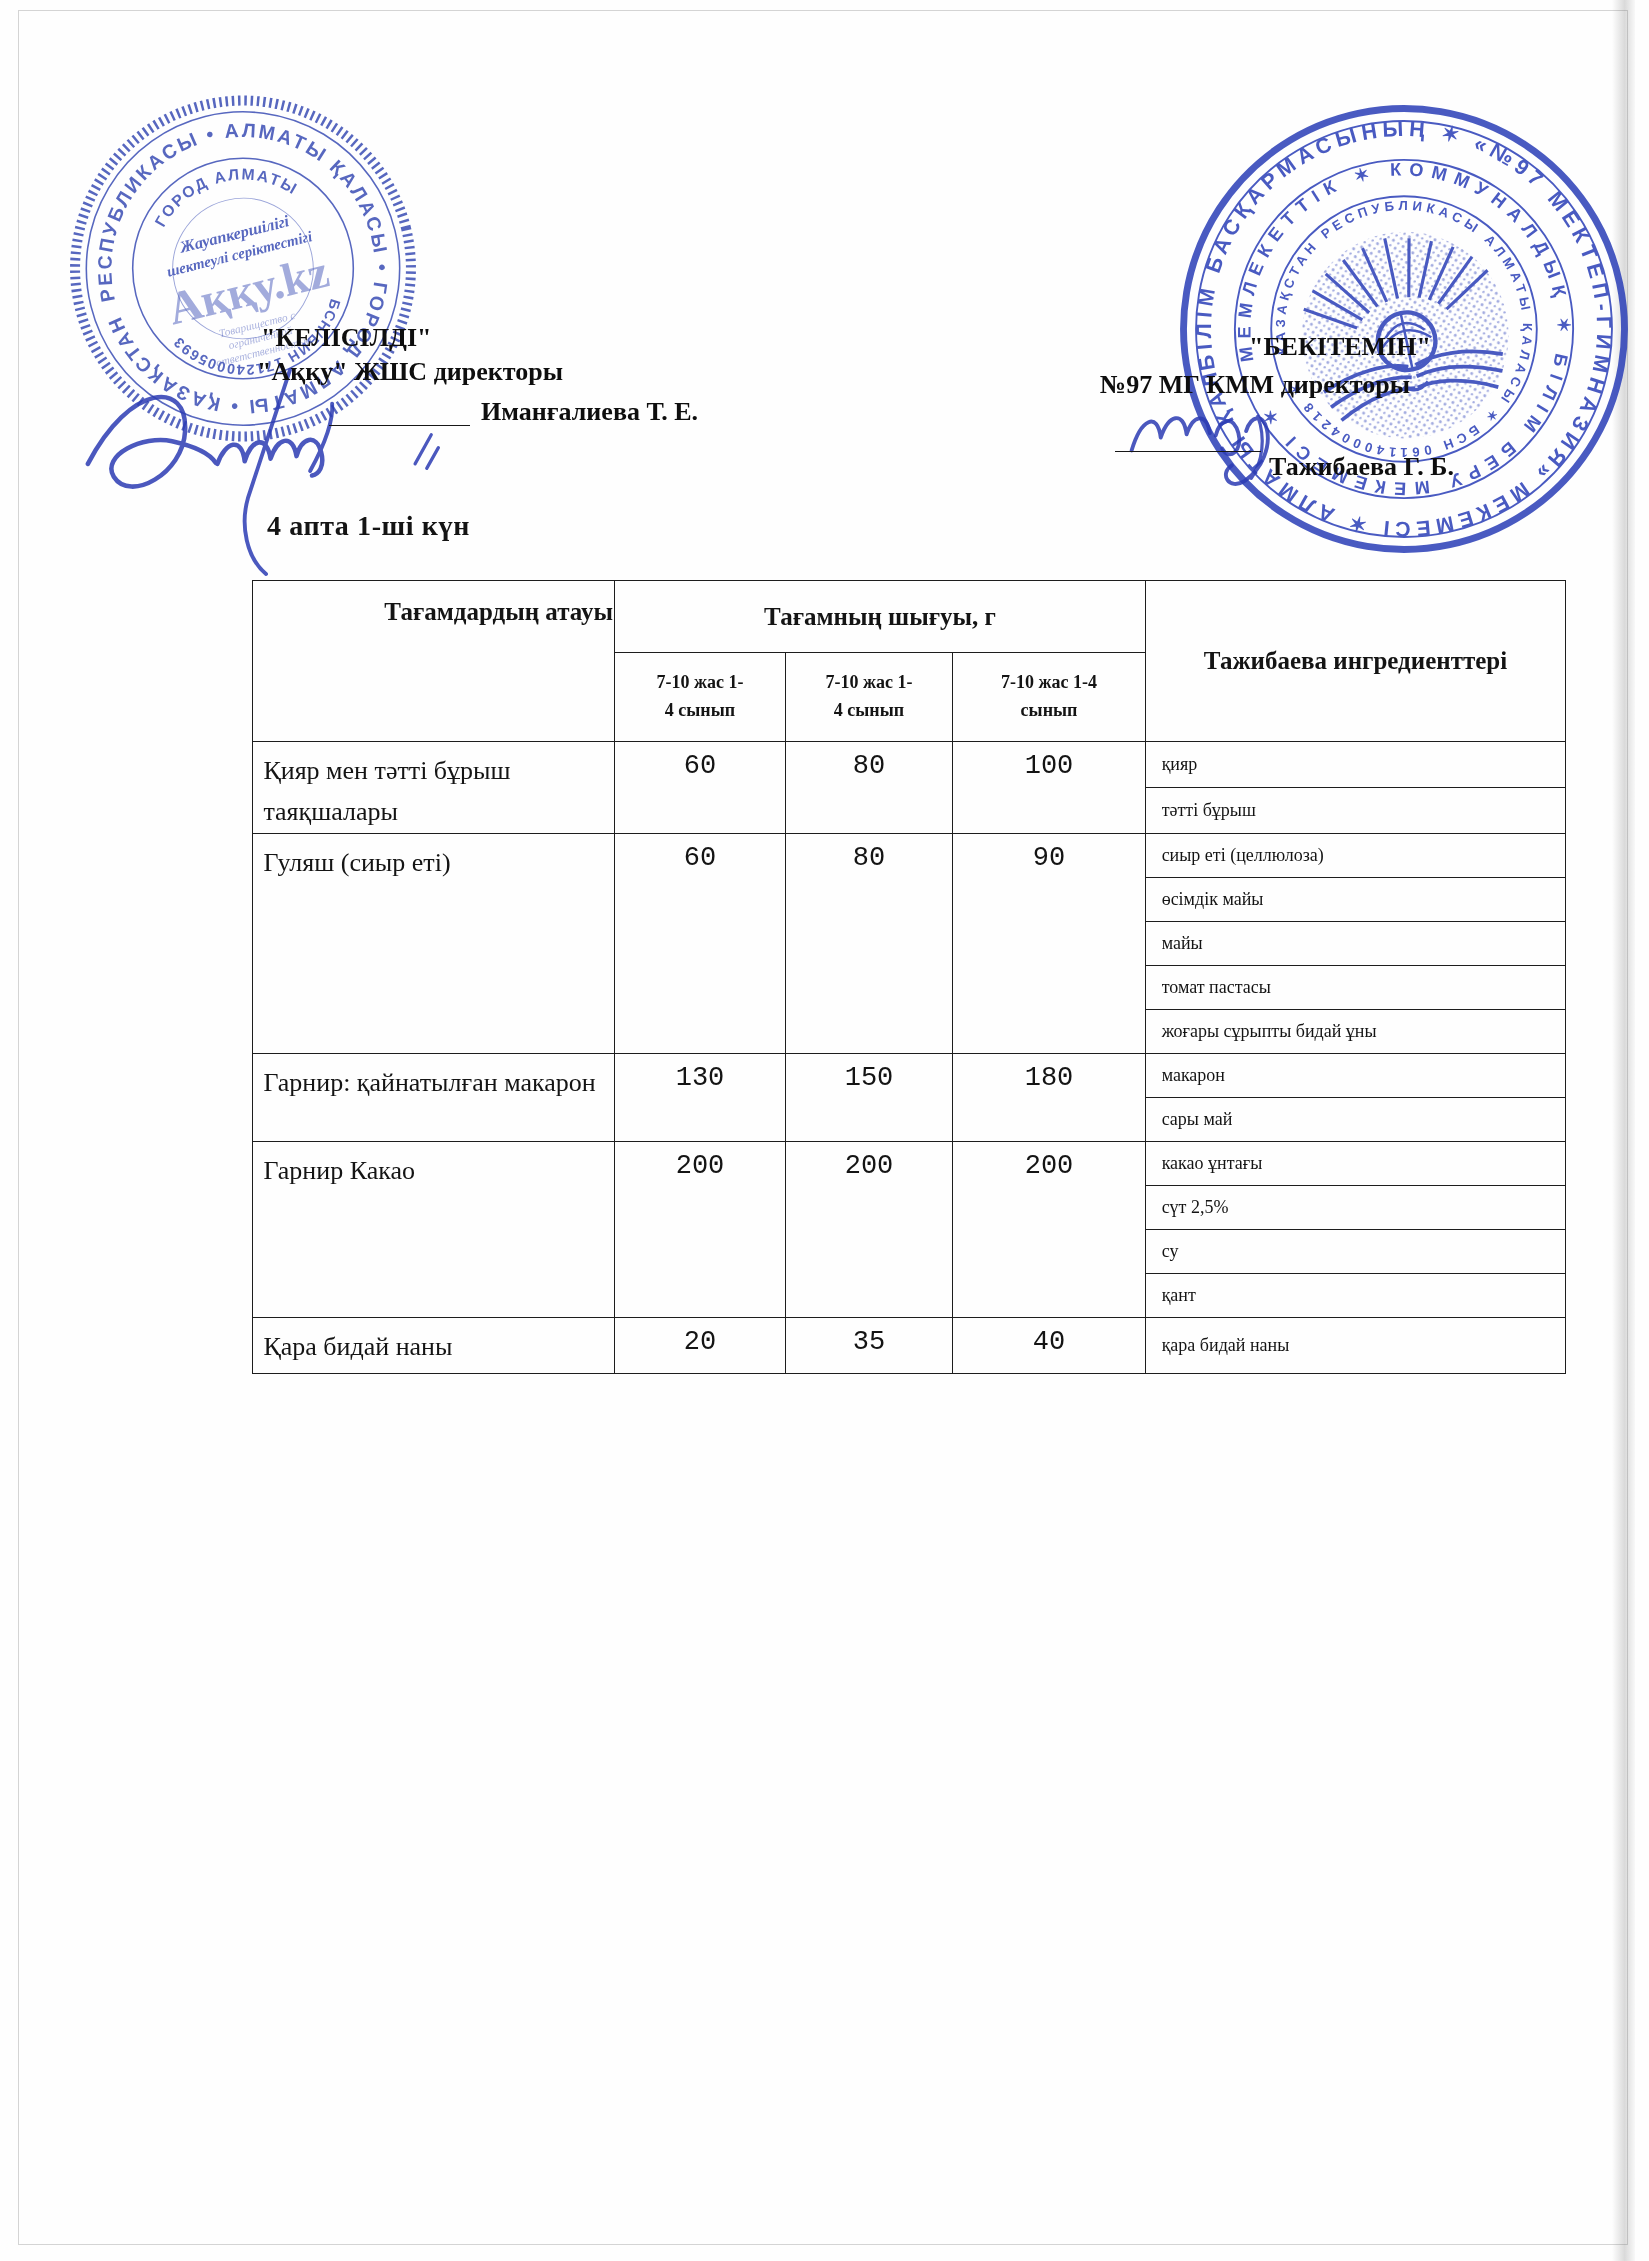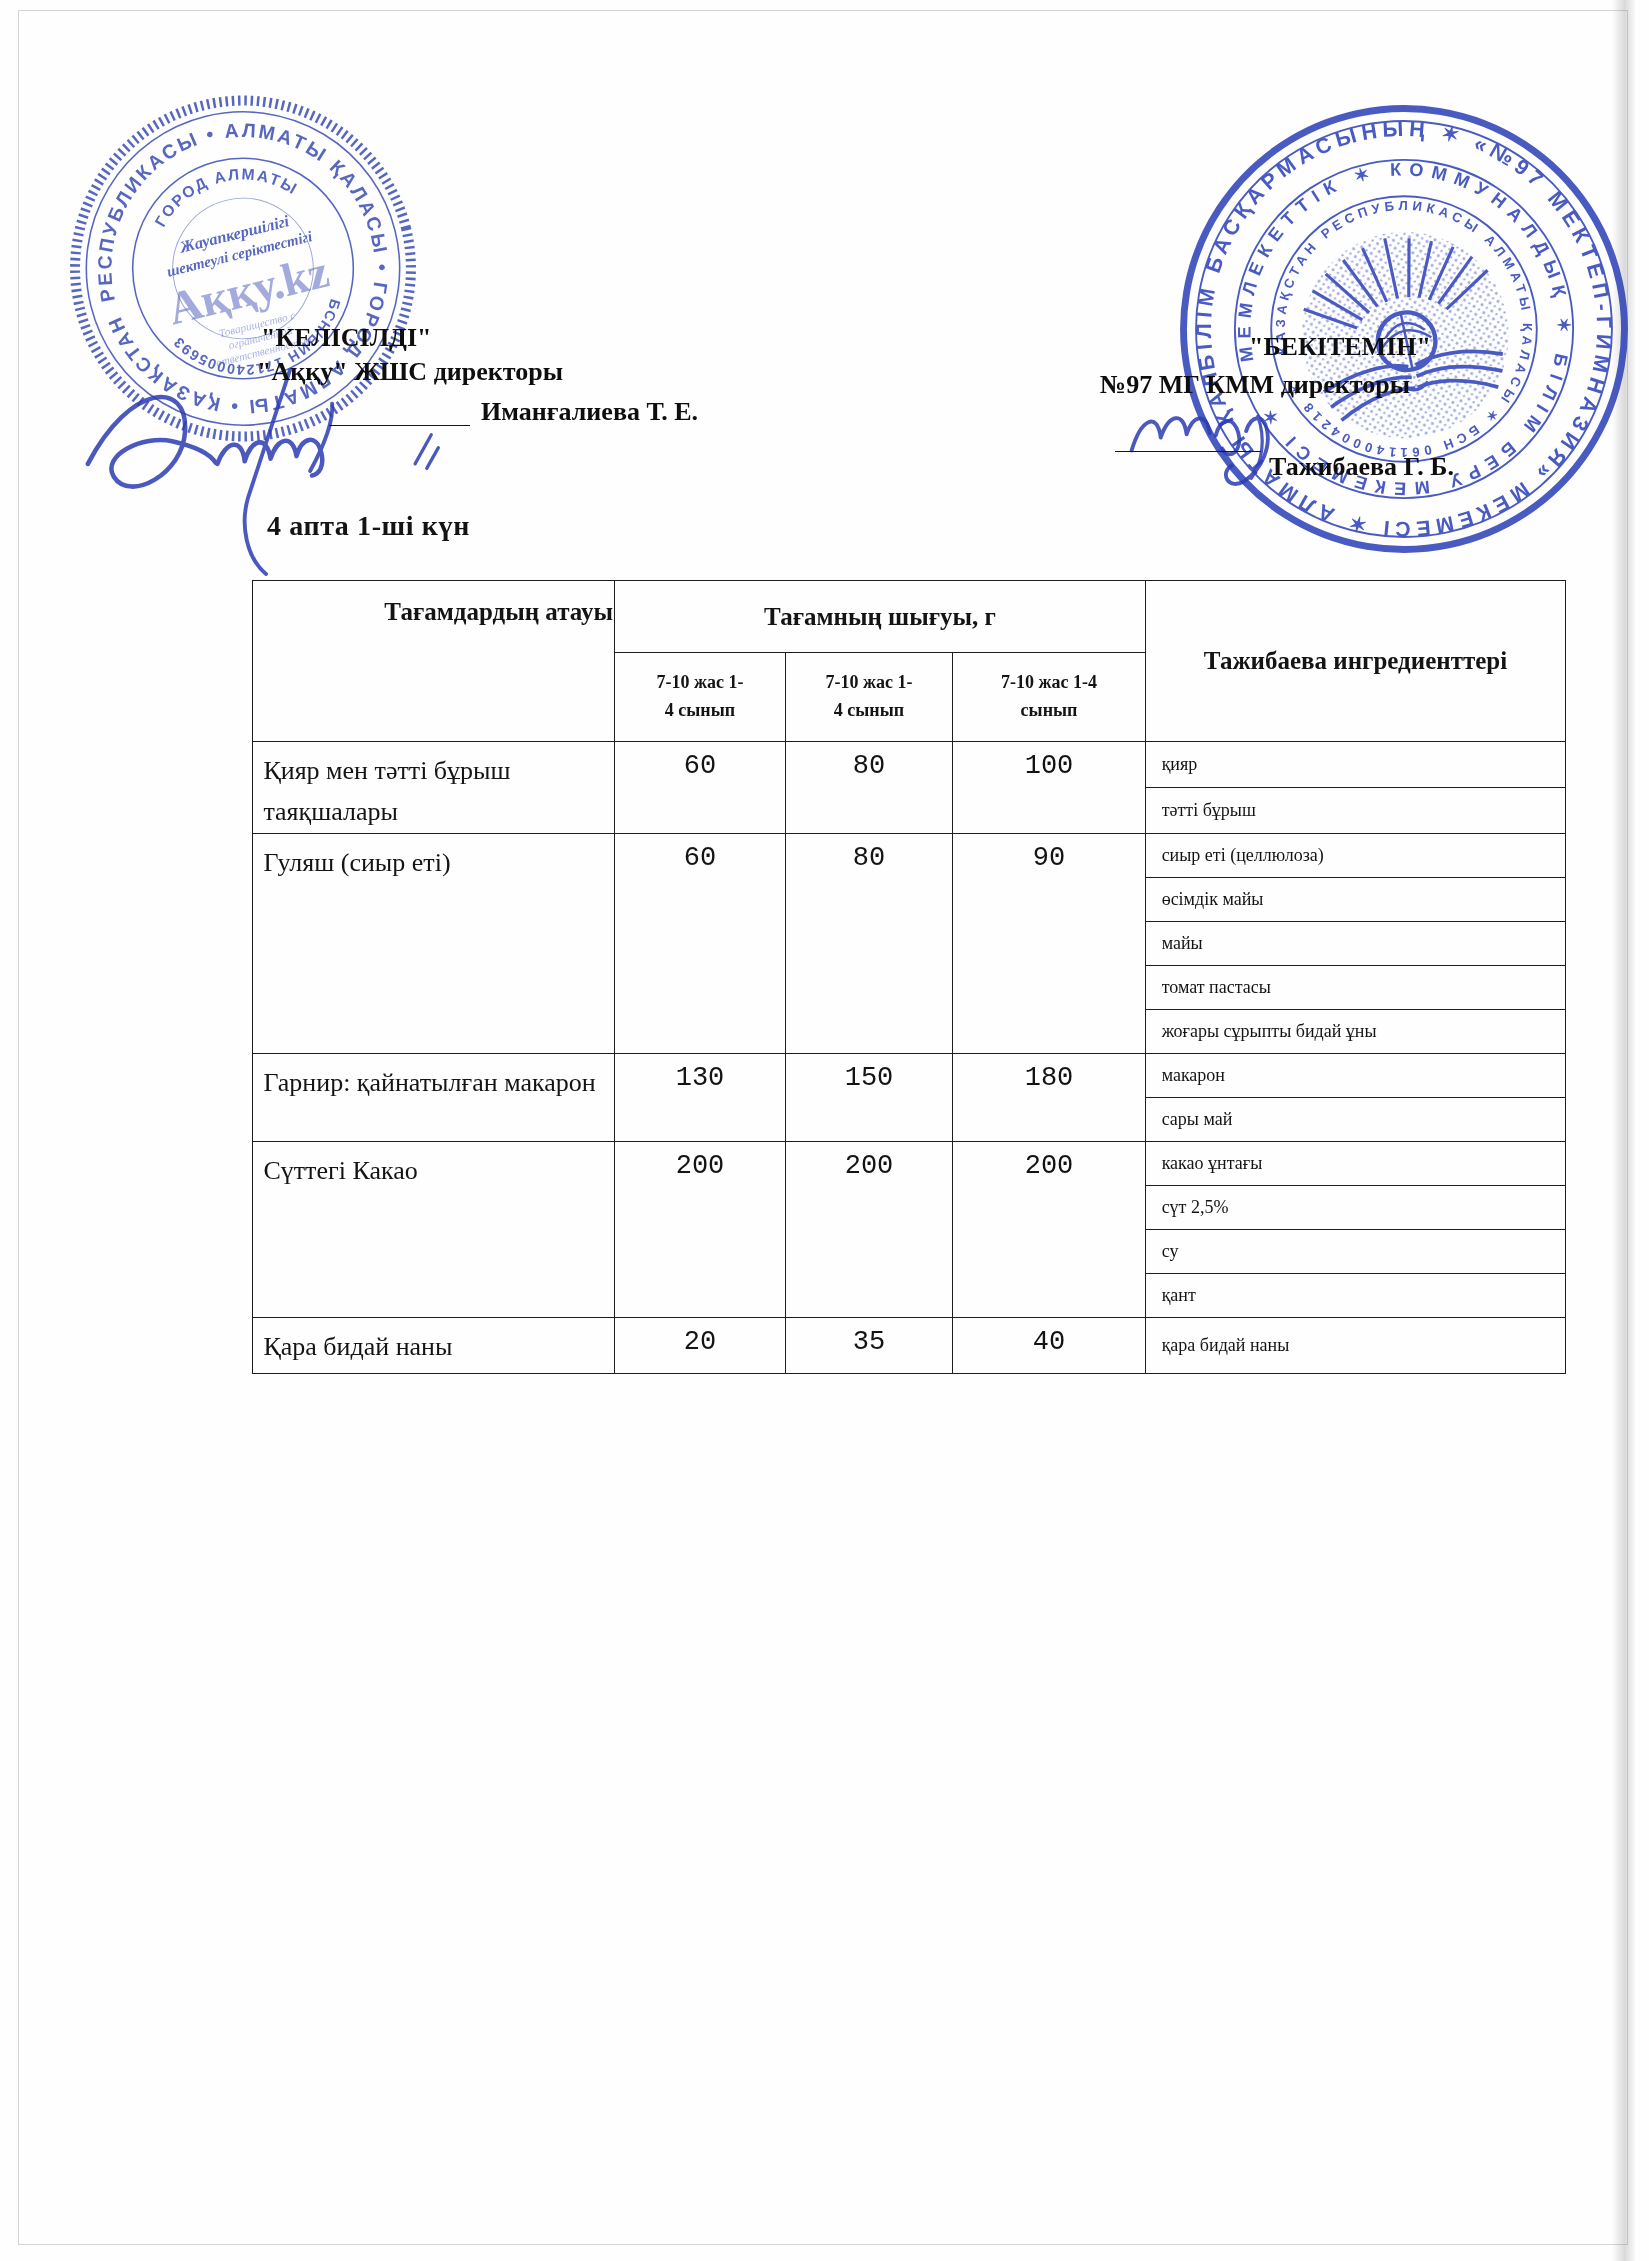--- a/index.html
+++ b/index.html
@@ -202,21 +202,21 @@
           <td class="num" rowspan="2">130</td>
           <td class="num" rowspan="2">150</td>
           <td class="num" rowspan="2">180</td>
           <td class="ing">макарон</td>
         </tr>
         <tr>
             <td class="ing">сары май</td>
           </tr>
 
         <tr class="gstart">
-          <td class="dish" rowspan="4">Сүттегі Какао</td>
+          <td class="dish" rowspan="4">Гарнир Какао</td>
           <td class="num" rowspan="4">200</td>
           <td class="num" rowspan="4">200</td>
           <td class="num" rowspan="4">200</td>
           <td class="ing">какао ұнтағы</td>
         </tr>
         <tr>
             <td class="ing">сүт 2,5%</td>
           </tr>
         <tr>
             <td class="ing">су</td>

